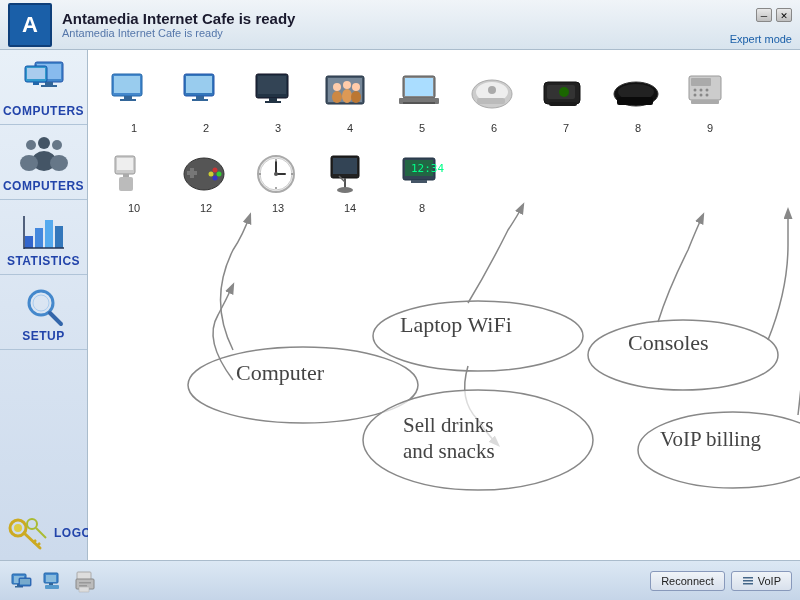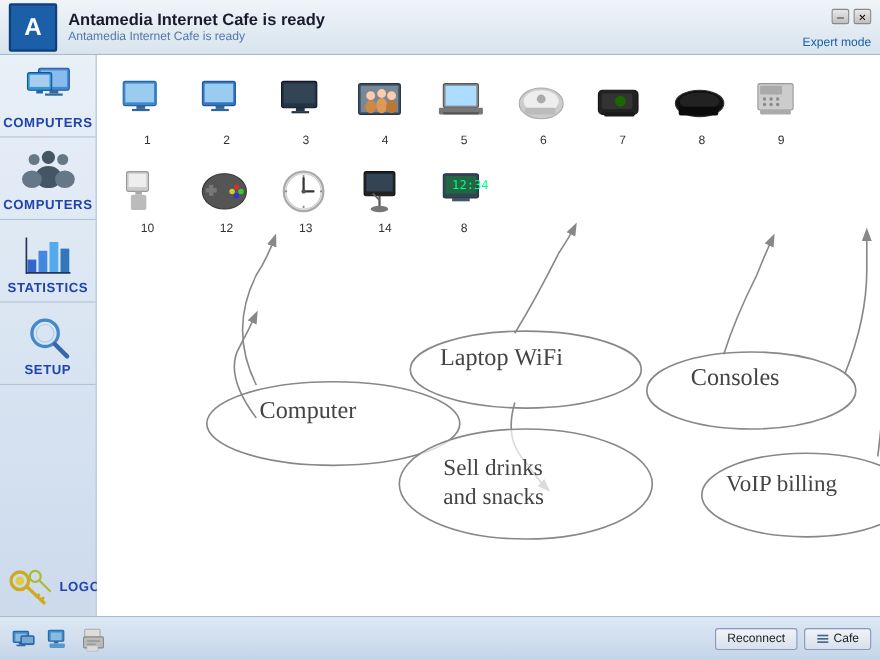--- a/index.html
+++ b/index.html
@@ -544,16 +544,16 @@
   </div>
 
   <div class="bottom-right">
     <button class="btn-reconnect">Reconnect</button>
     <button class="btn-menu">
       <svg width="12" height="12" viewBox="0 0 12 12">
         <rect x="1" y="2" width="10" height="1.5" fill="#446688"></rect>
         <rect x="1" y="5" width="10" height="1.5" fill="#446688"></rect>
         <rect x="1" y="8" width="10" height="1.5" fill="#446688"></rect>
       </svg>
-      <span>Cafe</span>
+      <span>VoIP</span>
     </button>
   </div>
 </div>
 
 </body></html>

